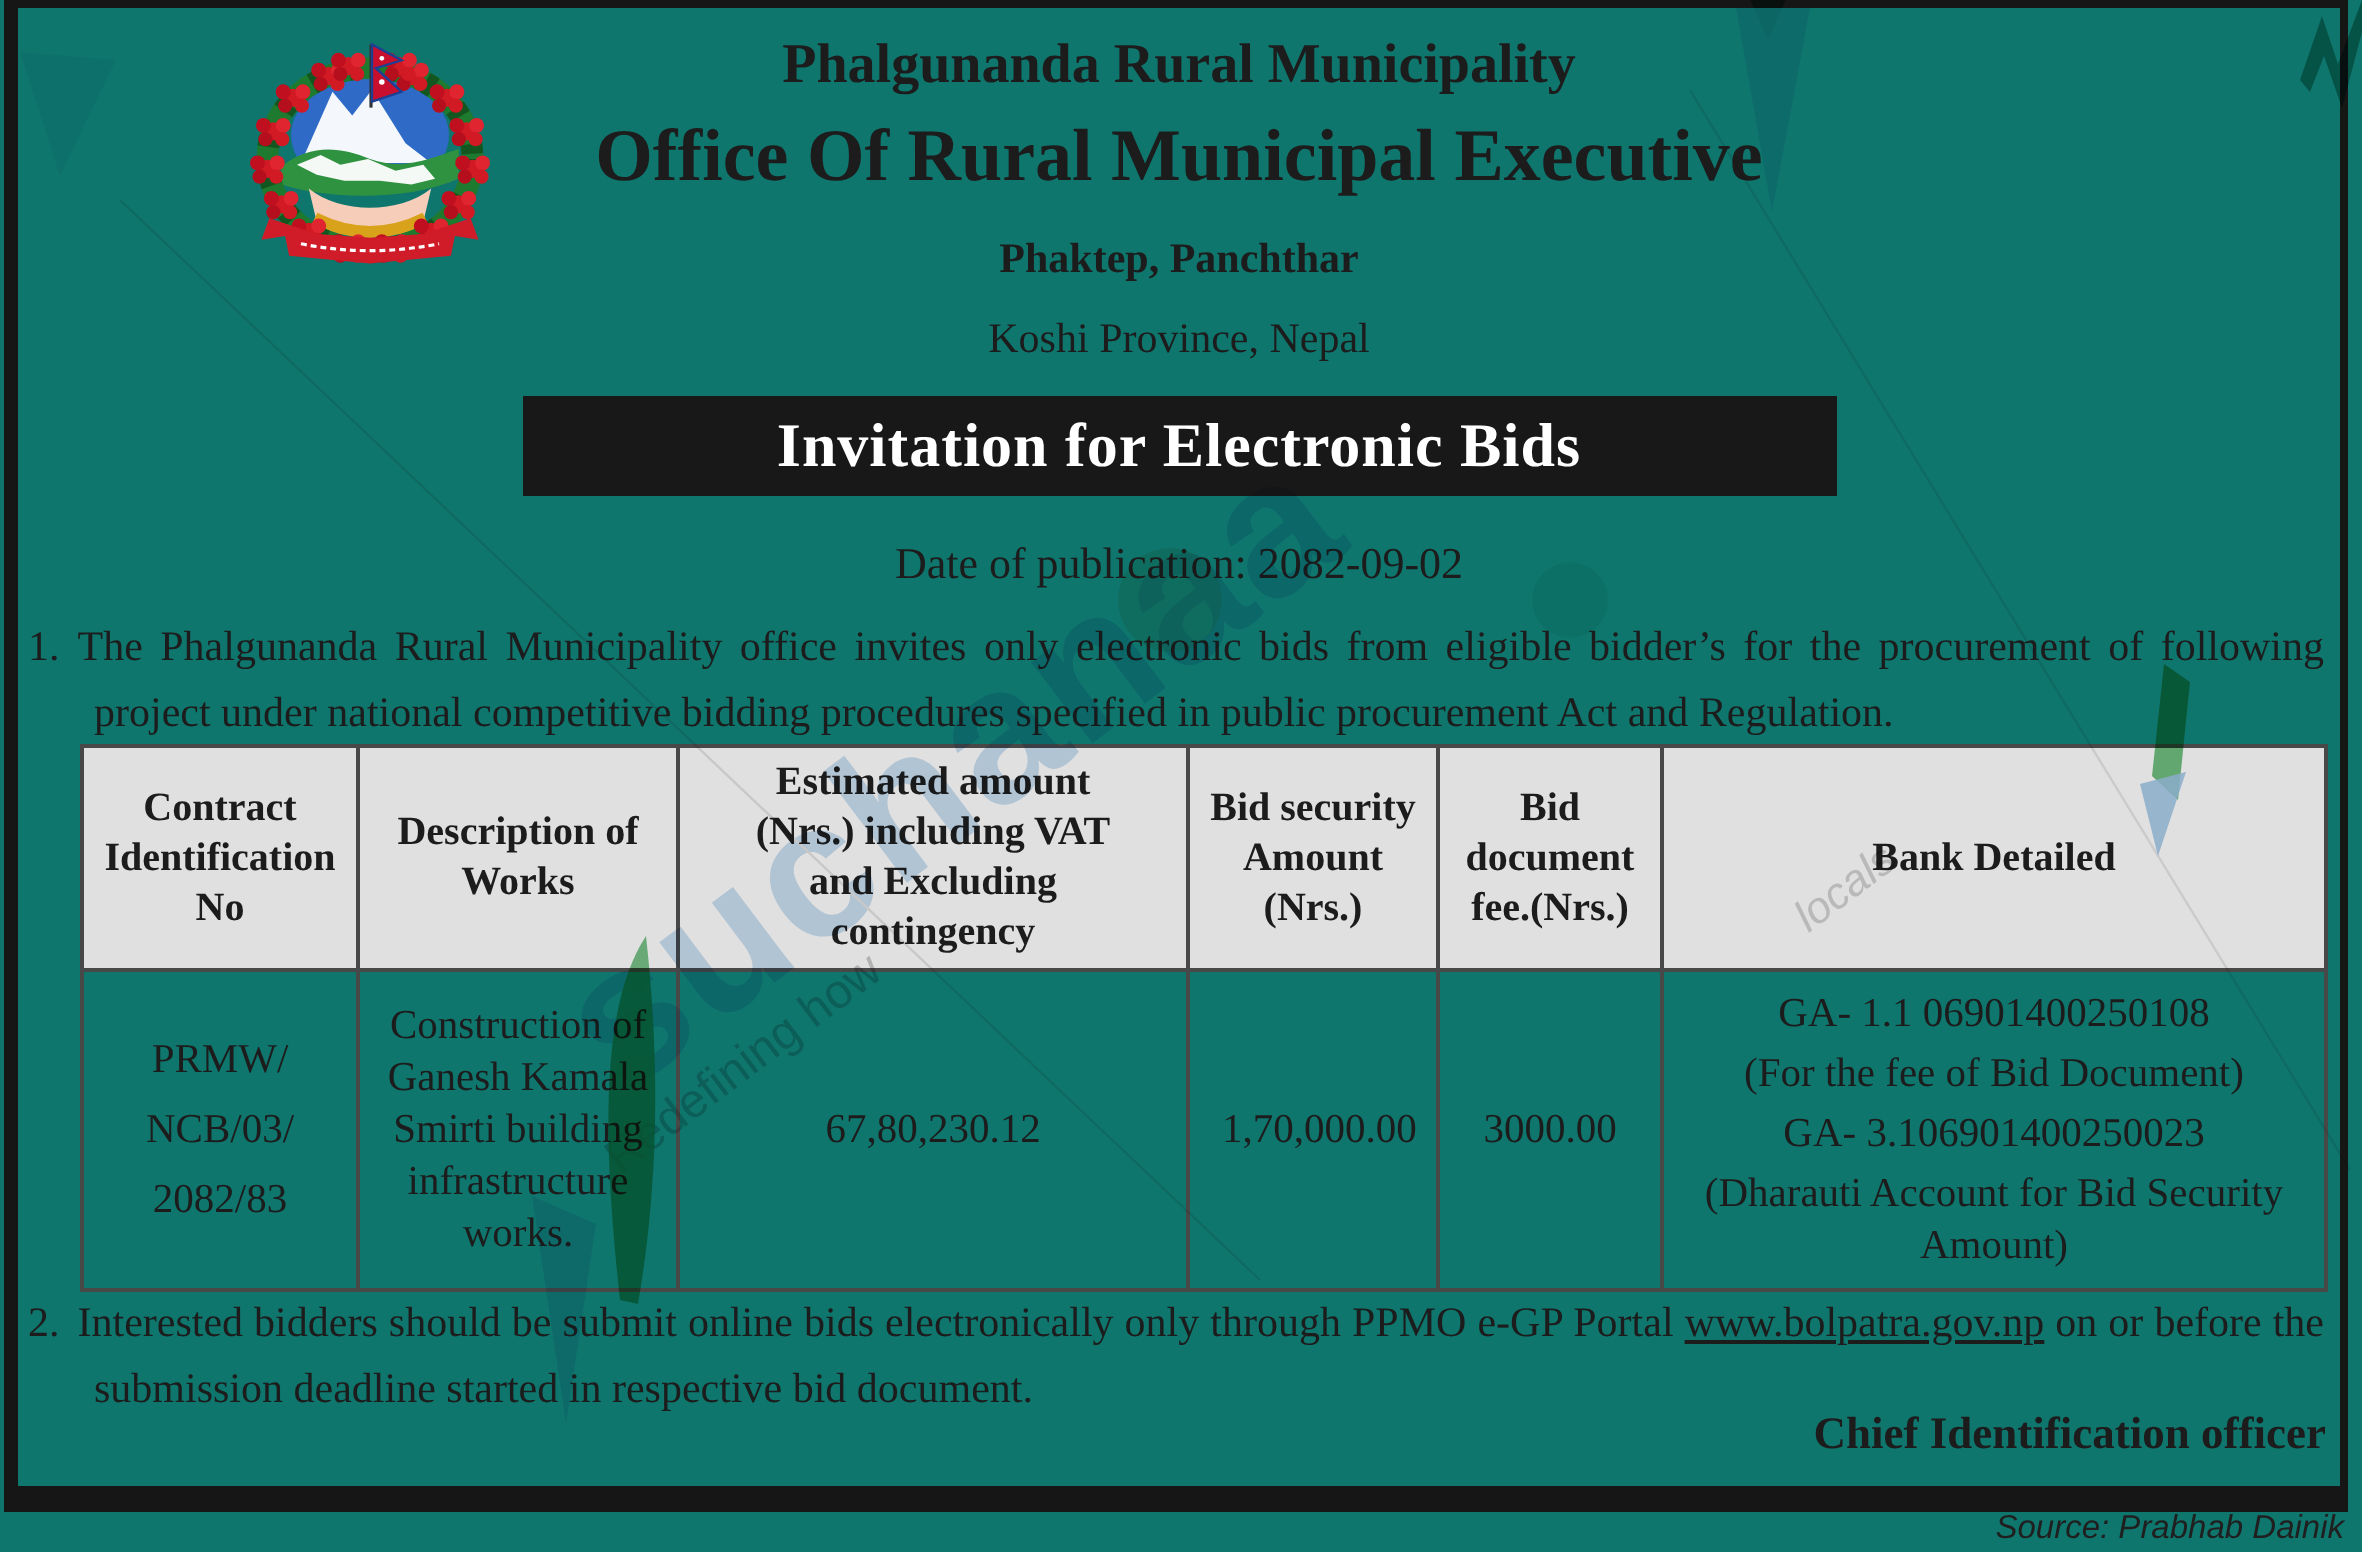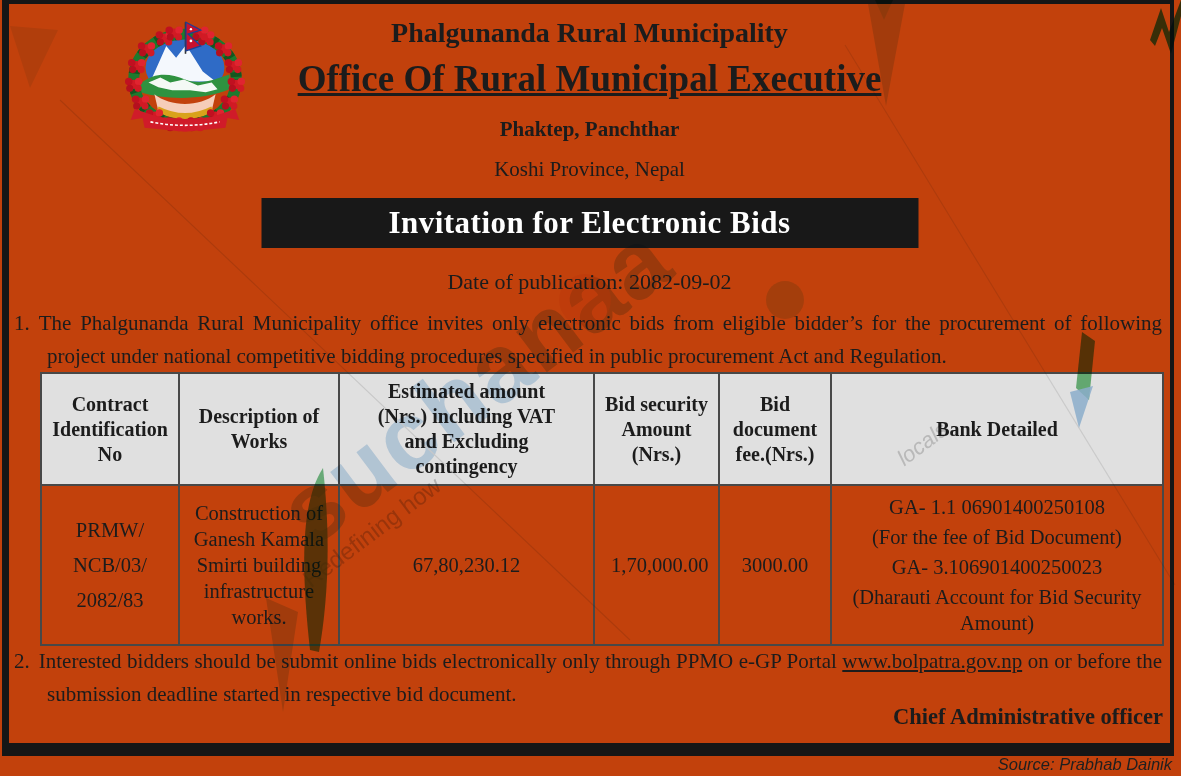--- a/index.html
+++ b/index.html
@@ -1,25 +1,25 @@
 <!DOCTYPE html>
 <html><head>
 <meta charset="utf-8">
 <style>
   html,body{margin:0;padding:0;background:#fff;}
-  .page{position:relative;width:1181px;height:776px;background:#c2410c;overflow:hidden;
+  .page{position:relative;width:1181px;height:776px;background:#0f766e;overflow:hidden;
         font-family:"Liberation Serif",serif;color:#1c1c1c;}
   .frame{position:absolute;left:2px;top:0;width:1172px;height:756px;box-sizing:border-box;
          border:solid #161616;border-width:4px 4px 13px 7px;background:transparent;}
 
   
   .logo{position:absolute;left:102px;top:16px;width:148px;height:114px;}
   .head-center{position:absolute;left:0;right:0;top:12px;text-align:center;}
   .t-muni{font-size:28px;font-weight:bold;line-height:34px;}
-  .t-office{font-size:37px;font-weight:bold;line-height:46px;margin-top:6px;text-decoration:underline;}
+  .t-office{font-size:37px;font-weight:bold;line-height:46px;margin-top:6px;}
   .t-place{font-size:21px;font-weight:bold;line-height:26px;margin-top:14px;}
   .t-prov{font-size:21px;font-weight:normal;line-height:26px;margin-top:14px;}
   .banner{position:absolute;top:194px;left:50%;transform:translateX(-50%);
           width:657px;height:50px;background:#181818;color:#ffffff;
           display:flex;align-items:center;justify-content:center;
           font-size:31px;font-weight:bold;letter-spacing:.5px;}
   .date-line{position:absolute;top:264px;left:0;right:0;text-align:center;
              font-size:22px;line-height:28px;}
 
   
@@ -167,21 +167,21 @@
           <div>(Dharauti Account for Bid Security Amount)</div>
         </td>
       </tr>
     </tbody>
       </table>
 
     <div class="numpara para2">
       <span class="num">2.</span><span>Interested bidders should be submit online bids electronically only through PPMO e-GP Portal </span><a class="gov-link">www.bolpatra.gov.np</a><span> on or before the submission deadline started in respective bid document.</span>
     </div>
 
-    <div class="signature">Chief Administrative officer</div>
+    <div class="signature">Chief Identification officer</div>
   </div>
 
   <div class="source">Source: Prabhab Dainik</div>
 
   <div class="decor">
     <div class="wm-brand">suchanaa</div>
     <div class="wm-tag">Redefining how</div>
     <div class="wm-frag">locals</div>
     <svg width="1181" height="776" style="position:absolute;inset:0">
 

